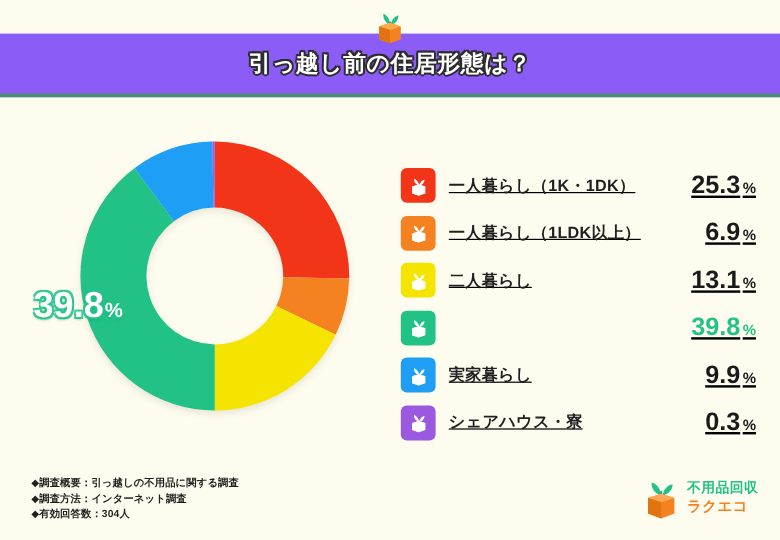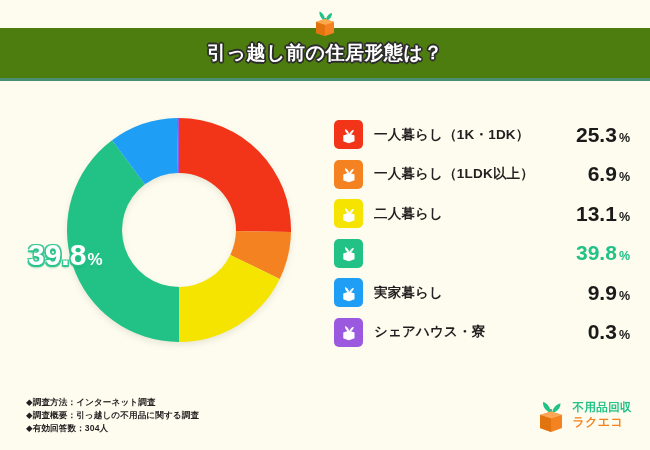--- a/index.html
+++ b/index.html
@@ -15,21 +15,21 @@
     position: relative;
   }
 
   
   .header {
     position: absolute;
     top: 28px;
     left: 0;
     width: 650px;
     height: 53px;
-    background: #4d7c0f;
+    background: #8b5cf6;
     border-bottom: 3px solid #4a8f73;
     box-sizing: border-box;
     display: flex;
     align-items: center;
     justify-content: center;
   }
   .header-title {
     color: #ffffff;
     font-size: 19px;
     font-weight: bold;
@@ -87,22 +87,23 @@
   }
   .donut-label .pct-sign {
     font-size: 17px;
     margin-left: 1px;
   }
 
   
   .legend {
     position: absolute;
     left: 334px;
-    top: 120px;
+    top: 140px;
     width: 300px;
+    text-decoration: underline;
   }
   .legend-row {
     display: flex;
     align-items: center;
     height: 29px;
     margin-bottom: 10.5px;
   }
   .legend-swatch {
     width: 29px;
     height: 29px;
@@ -288,22 +289,22 @@
   <path d="M12 10.6 L18.6 12.6 L12 14.7 L5.4 12.6 Z" fill="#ffffff" opacity=".72"></path>
   <path d="M12 14.7 L12 21.8 L5.4 19.6 L5.4 12.6 Z" fill="#ffffff" opacity=".86"></path>
 </svg>
       </div>
     <div class="legend-label">シェアハウス・寮</div>
     <div class="legend-value"><span>0.3</span><span class="pct-sign">%</span></div>
   </div>
 </div>
 
 <div class="footer-notes">
+  <div>◆調査概要：引っ越しの不用品に関する調査</div>
   <div>◆調査方法：インターネット調査</div>
-  <div>◆調査概要：引っ越しの不用品に関する調査</div>
   <div>◆有効回答数：304人</div>
 </div>
 
 <div class="brand">
   <div class="brand-mark">
     <svg viewBox="0 0 34 38" width="34" height="38" aria-hidden="true">
       <path d="M17 17 C16.5 11, 13 7, 9 6 C8.6 10.5, 11.5 15, 17 17 Z" fill="#22c287"></path>
       <path d="M18 17 C19 11.5, 22.5 8, 26.5 7.5 C26.5 12, 23 16, 18 17 Z" fill="#22c287"></path>
       <rect x="16.3" y="13" width="1.5" height="9" fill="#1aa873"></rect>
       <path d="M6 19 L17 15.5 L28 19 L28 32 L17 36 L6 32 Z" fill="#f58220"></path>

